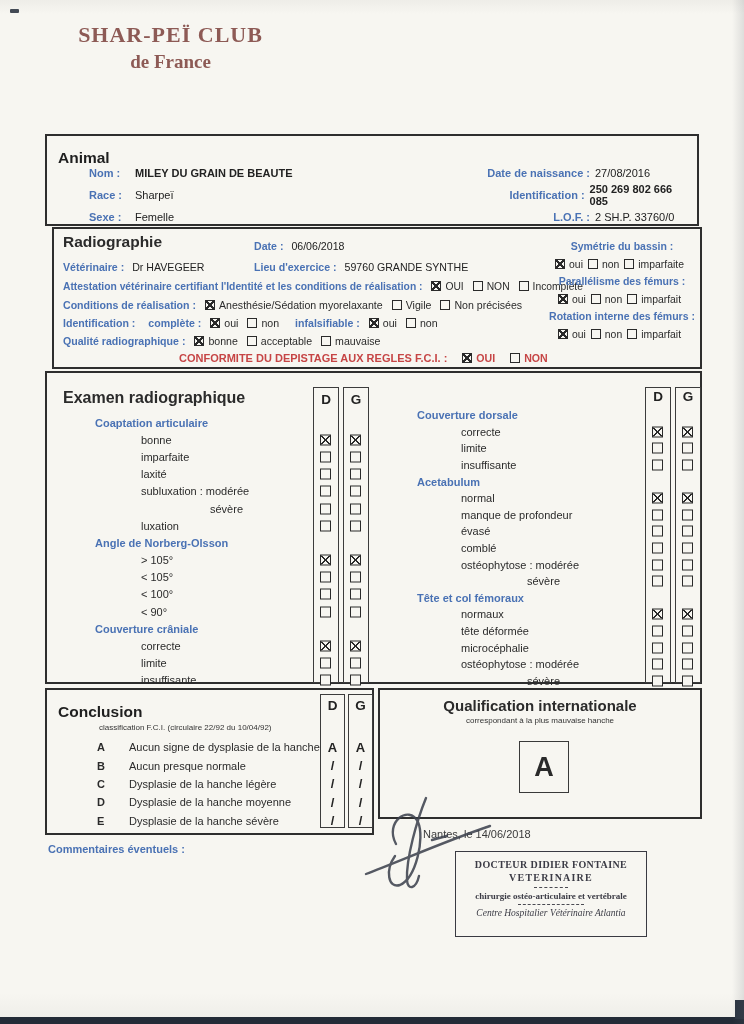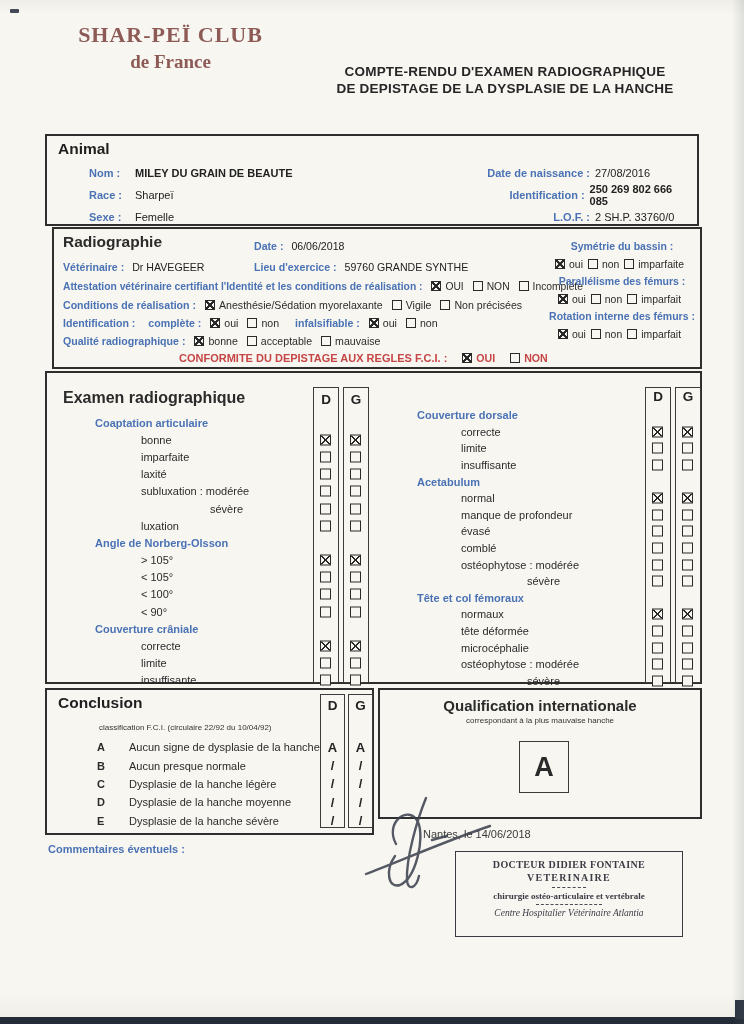--- a/index.html
+++ b/index.html
@@ -21,21 +21,21 @@
   
   .logo{position:absolute;left:68px;top:22px;width:205px;text-align:center;
     font-family:"Liberation Serif",serif;color:#8d5a55;font-weight:700;}
   .logo1{font-size:22px;letter-spacing:1px;}
   .logo2{font-size:19px;margin-top:3px;}
   .doc-title{position:absolute;left:305px;top:63px;width:400px;text-align:center;
     font-weight:700;font-size:13.5px;color:#262626;line-height:17px;letter-spacing:.2px;}
 
   
   .box{position:absolute;border:2px solid #2e2e2e;}
-  .sec-title{position:absolute;left:11px;top:4px;font-size:15.5px;font-weight:700;color:#1f1f1f;}
+  .sec-title{position:absolute;left:11px;top:13px;font-size:15.5px;font-weight:700;color:#1f1f1f;}
 
   
   .cb{display:inline-block;width:10px;height:10px;border:1.6px solid #2a2a2a;background:#f7f6f1;
     vertical-align:-1px;box-sizing:border-box;}
   .cb.on{background-image:
     linear-gradient(45deg,transparent 42%,#2a2a2a 42%,#2a2a2a 58%,transparent 58%),
     linear-gradient(135deg,transparent 42%,#2a2a2a 42%,#2a2a2a 58%,transparent 58%);}
   .opt{margin-right:9px;white-space:nowrap;font-size:10.6px;}
   .opt .cb{margin-right:4px;}
   .opt.red .optlab{color:#c64545;font-weight:700;}
@@ -128,42 +128,38 @@
   .qual-title{position:absolute;left:0;right:0;top:7px;text-align:center;font-size:15px;font-weight:700;}
   .qual-sub{position:absolute;left:0;right:0;top:26px;text-align:center;font-size:8px;color:#333;}
   .qual-grade-box{position:absolute;left:139px;top:51px;width:48px;height:50px;border:1.6px solid #3a3a3a;
     display:flex;align-items:center;justify-content:center;}
   .qual-grade{font-size:27px;font-weight:700;color:#2a2a2a;}
 
   
   .comments{position:absolute;left:48px;top:843px;font-size:11px;}
   .place-date{position:absolute;left:423px;top:828px;font-size:11px;color:#3a3a3a;}
   .signature{position:absolute;left:362px;top:792px;pointer-events:none;}
-  .stamp{position:absolute;left:455px;top:851px;width:228px;height:86px;border:1.6px solid #3a3a42;
+  .stamp{position:absolute;left:455px;top:851px;width:192px;height:86px;border:1.6px solid #3a3a42;
     box-sizing:border-box;text-align:center;font-family:"Liberation Serif",serif;color:#3b3b45;padding-top:7px;}
   .stamp-l1{font-size:10px;font-weight:700;letter-spacing:.4px;}
   .stamp-l2{font-size:10px;font-weight:700;letter-spacing:1.2px;margin-top:2px;}
   .stamp-div1{width:34px;border-top:1.4px dashed #4a4a52;margin:4px auto 3px auto;}
   .stamp-l3{font-size:9px;font-weight:700;}
   .stamp-div2{width:66px;border-top:1.4px dashed #4a4a52;margin:3px auto 3px auto;}
   .stamp-l4{font-size:9.5px;font-style:italic;}
 </style>
 </head>
 <body>
 
 <div class="paper">
   <div class="scan-mark"></div>
 
   <div class="logo">
     <div class="logo1">SHAR-PEÏ CLUB</div>
     <div class="logo2">de France</div>
-  </div>
-  <div class="doc-title">
-    <div>COMPTE-RENDU D'EXAMEN RADIOGRAPHIQUE</div>
-    <div>DE DEPISTAGE DE LA DYSPLASIE DE LA HANCHE</div>
   </div>
 
   <div class="box animal-box">
     <div class="sec-title">Animal</div>
     <div class="animal-left">
         <div class="a-row">
           <span class="bl alab">Nom :</span>
           <span class="av bv b">MILEY DU GRAIN DE BEAUTE</span>
         </div>
         <div class="a-row">

